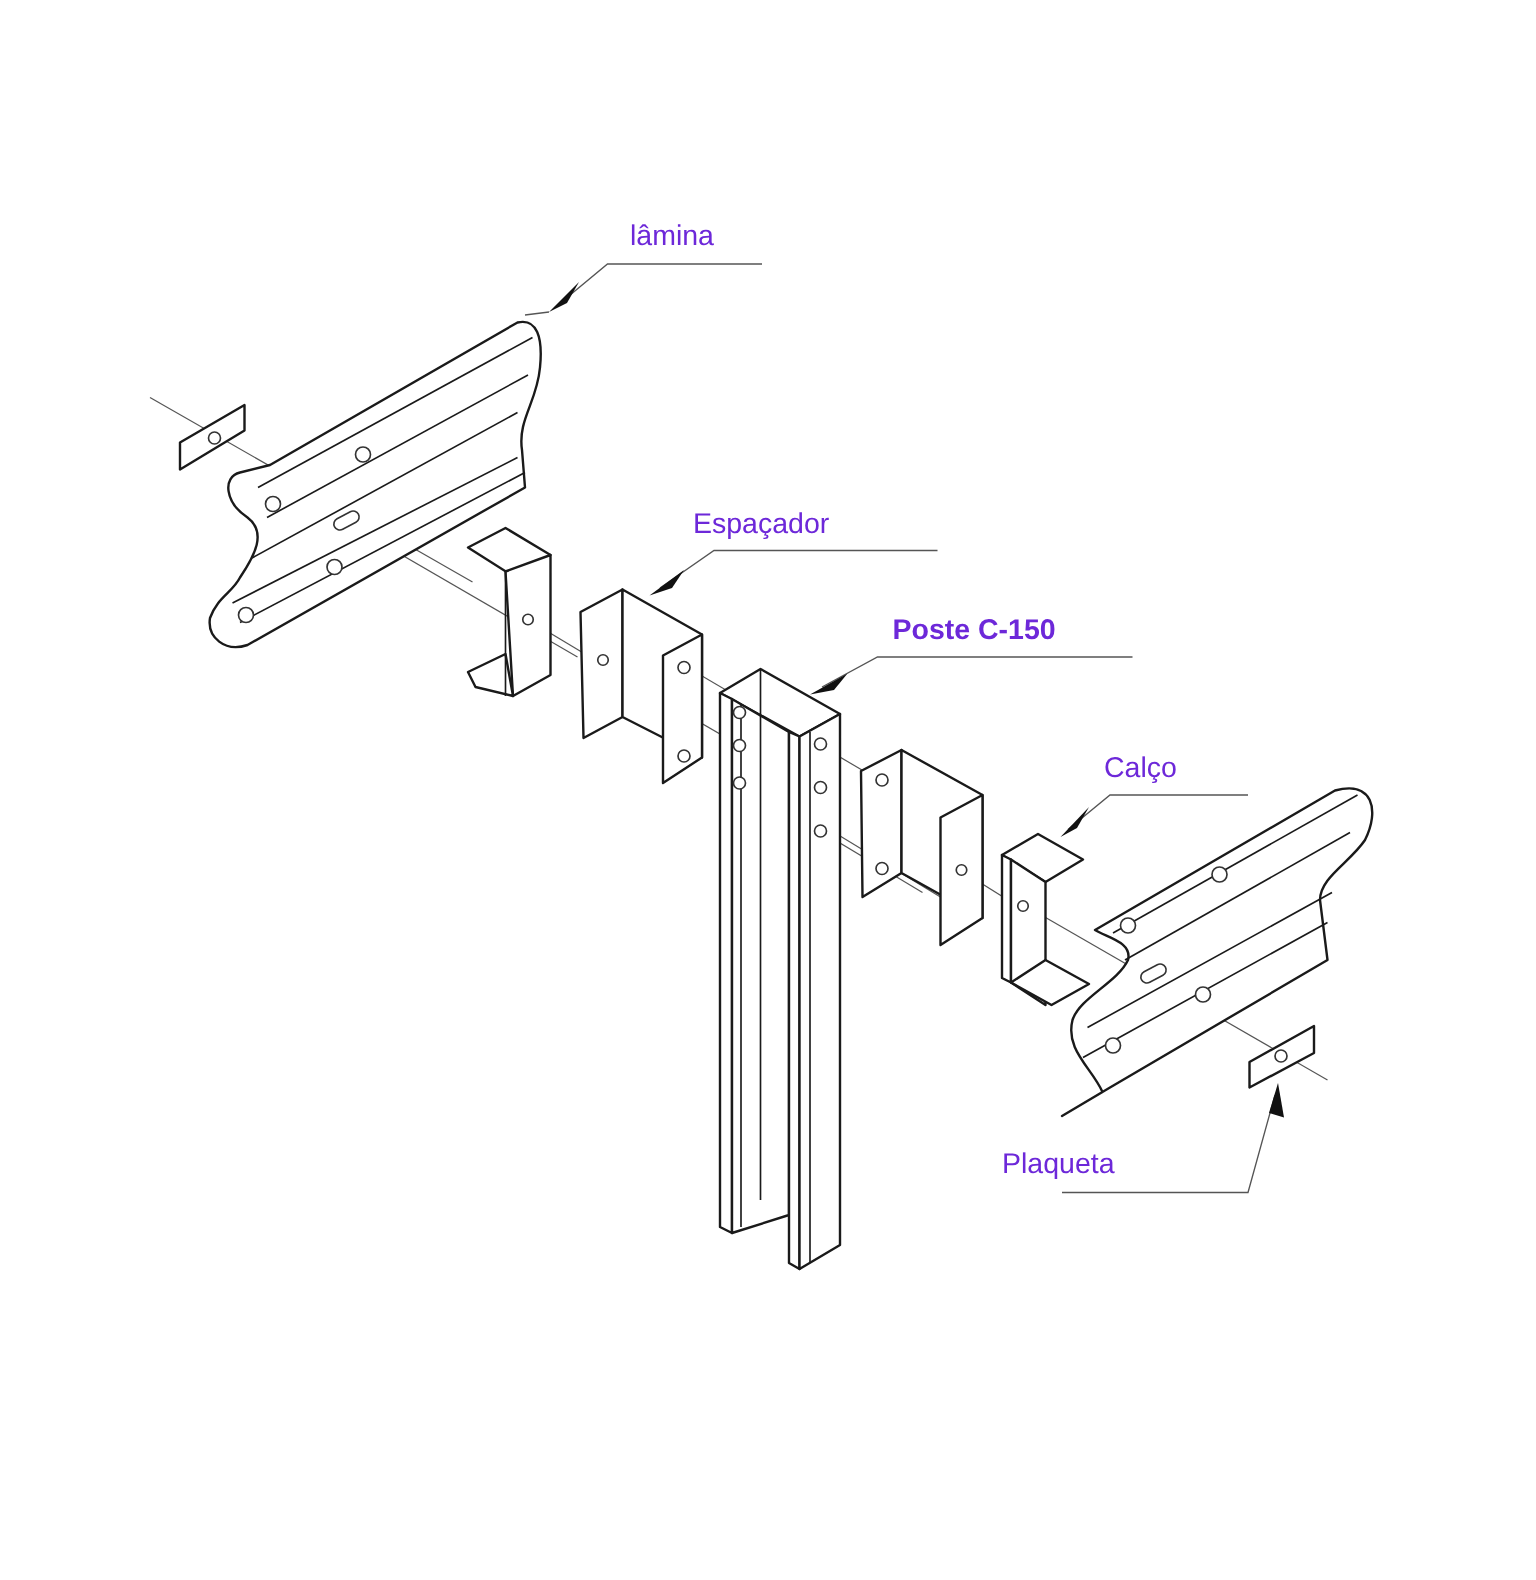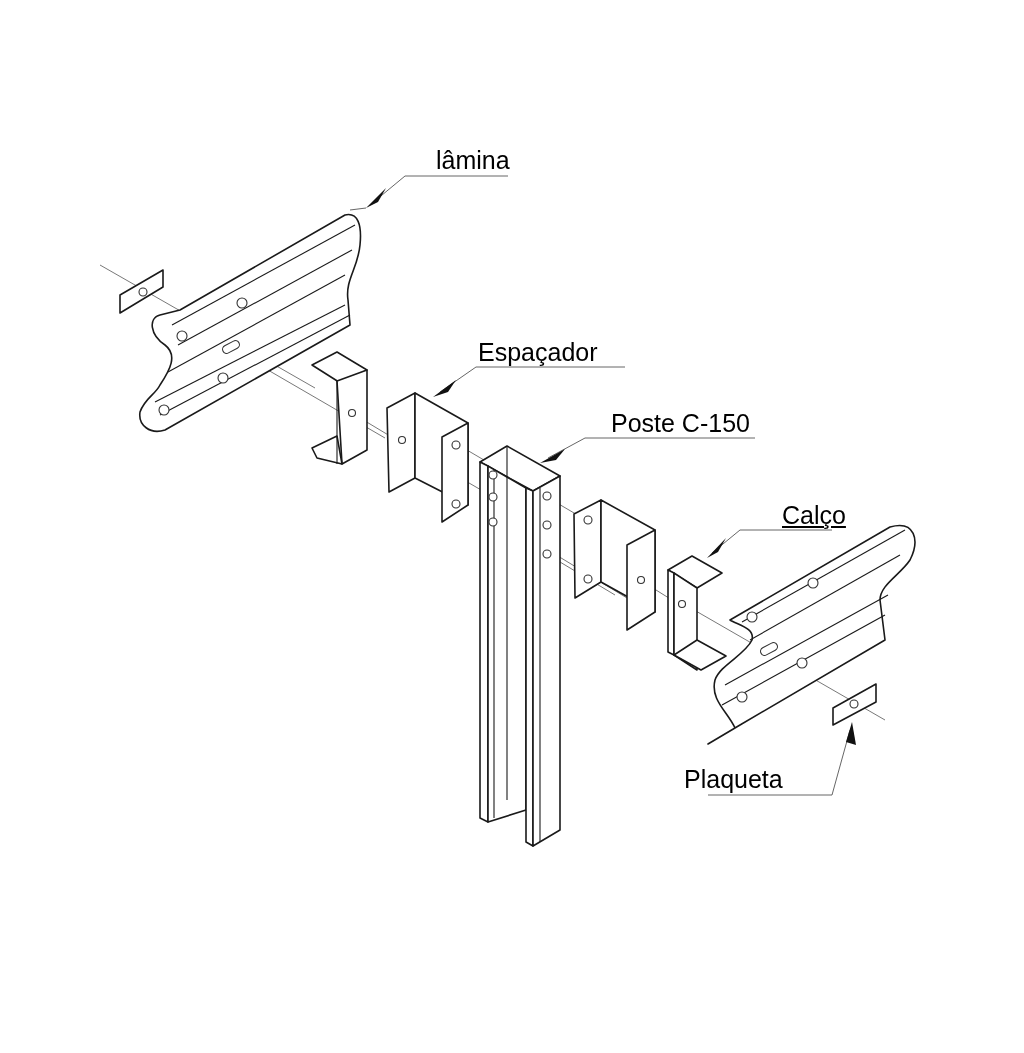--- a/index.html
+++ b/index.html
@@ -7,25 +7,24 @@
     #drawing { position: absolute; left: 0; top: 0; width: 1024px; height: 1053px; }
     .stroke { fill: #ffffff; stroke: #1a1a1a; stroke-width: 1.6; stroke-linejoin: round; }
     .thin { fill: none; stroke: #1a1a1a; stroke-width: 1.1; }
     .axis { fill: none; stroke: #555555; stroke-width: 0.8; }
     .hole { fill: #ffffff; stroke: #333333; stroke-width: 1.1; }
     .leader { fill: none; stroke: #555555; stroke-width: 0.9; }
     .arrow { fill: #111111; stroke: none; }
     .label {
       position: absolute;
       font-family: "Liberation Sans", sans-serif;
-      font-size: 25px;
-      color: #000000;
+      font-size: 19px;
+      color: #6d28d9;
       line-height: 1;
       white-space: nowrap;
-      margin-left: 16px;
     }
   </style>
 </head>
 <body>
 
 <svg id="drawing" viewBox="0 0 1024 1053" xmlns="http://www.w3.org/2000/svg">
 
   <g>
     <line class="axis" x1="100" y1="265" x2="315" y2="388"></line>
     <line class="axis" x1="230" y1="348" x2="385" y2="438"></line>
@@ -144,15 +143,15 @@
     <polygon class="arrow" points="707,558 726,538 718,552"></polygon>
   </g>
   <g>
     <polyline class="leader" points="708,795 832,795 850,730"></polyline>
     <polygon class="arrow" points="852,722 856,745 846,742"></polygon>
   </g>
 </svg>
 
 <div class="label" style="left:420px; top:148px;">lâmina</div>
 <div class="label" style="left:462px; top:340px;">Espaçador</div>
-<div class="label" style="left:595px; top:411px;">Poste C-150</div>
-<div class="label" style="left:766px; top:503px;text-decoration:underline;">Calço</div>
+<div class="label" style="left:595px; top:411px;font-weight:bold;">Poste C-150</div>
+<div class="label" style="left:736px; top:503px;">Calço</div>
 <div class="label" style="left:668px; top:767px;">Plaqueta</div>
 
 </body></html>

